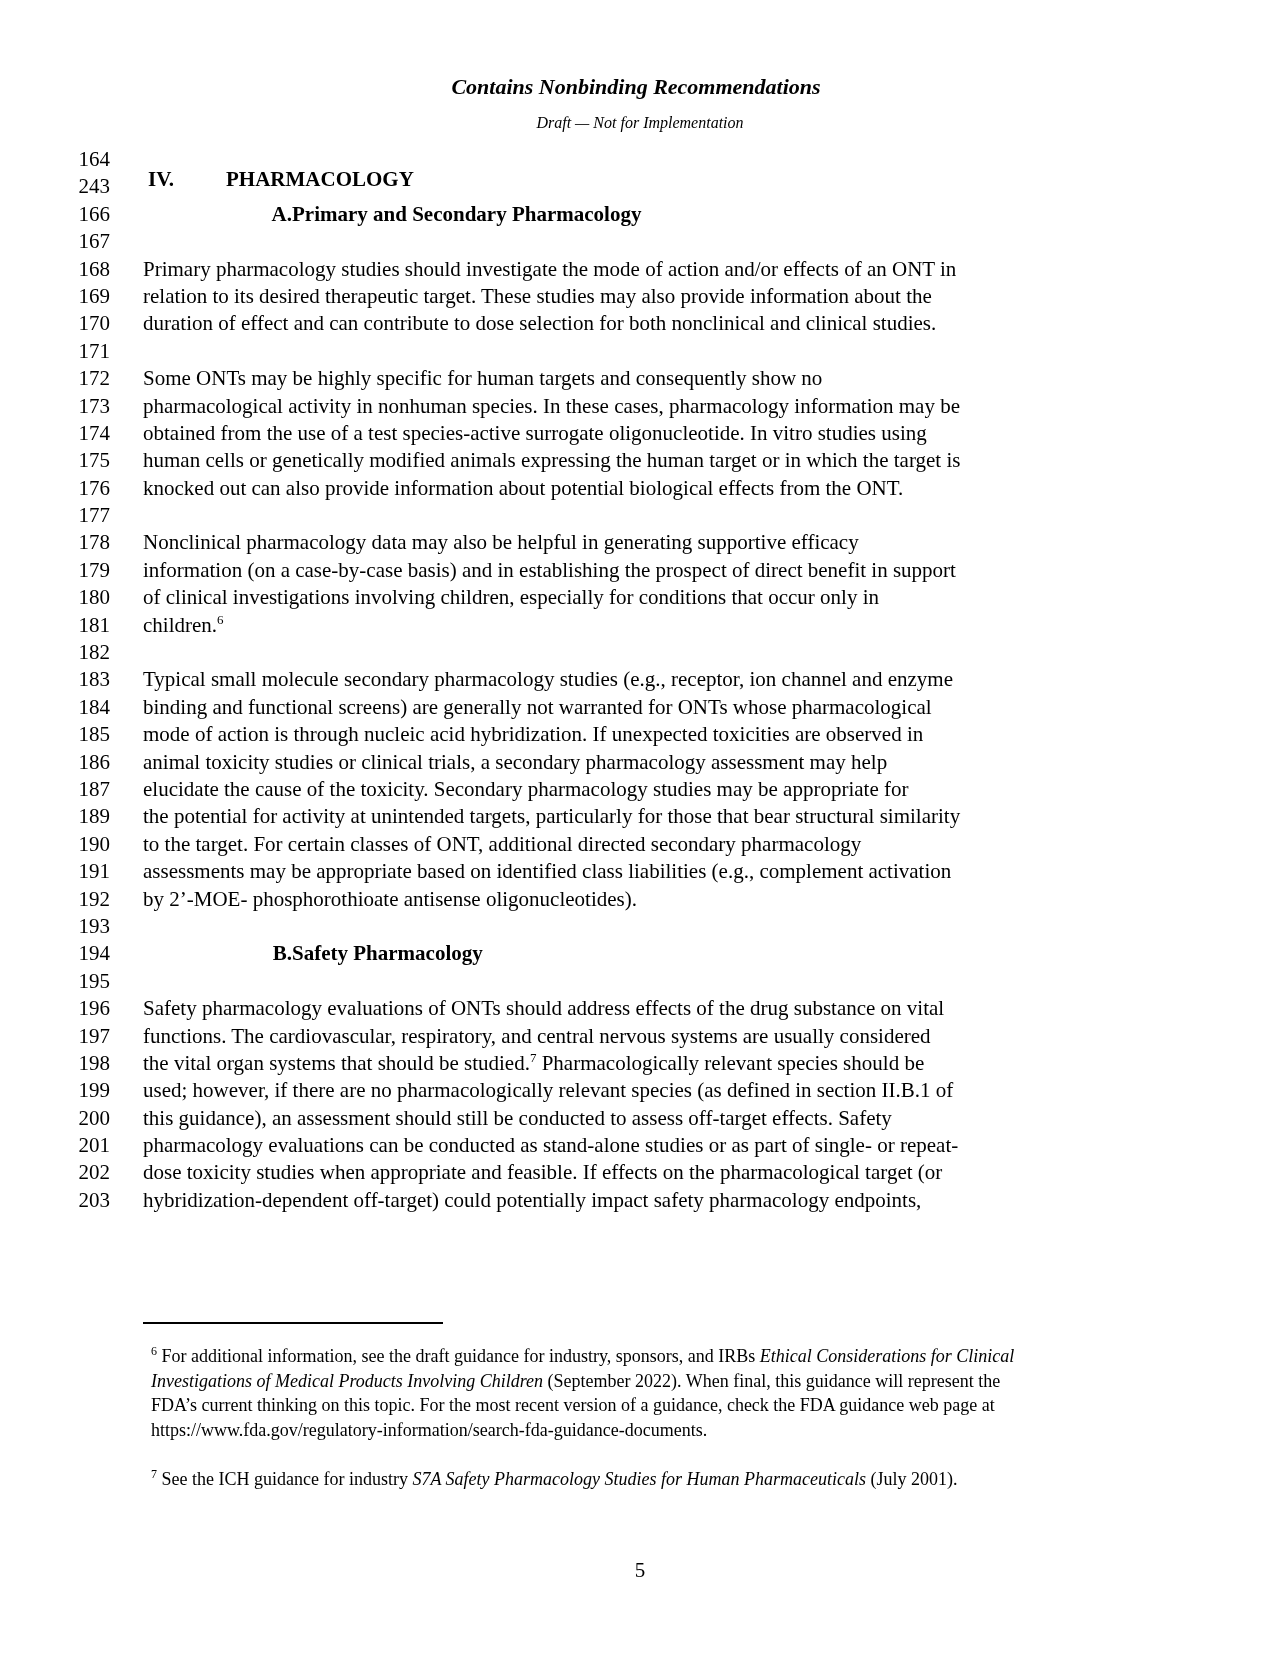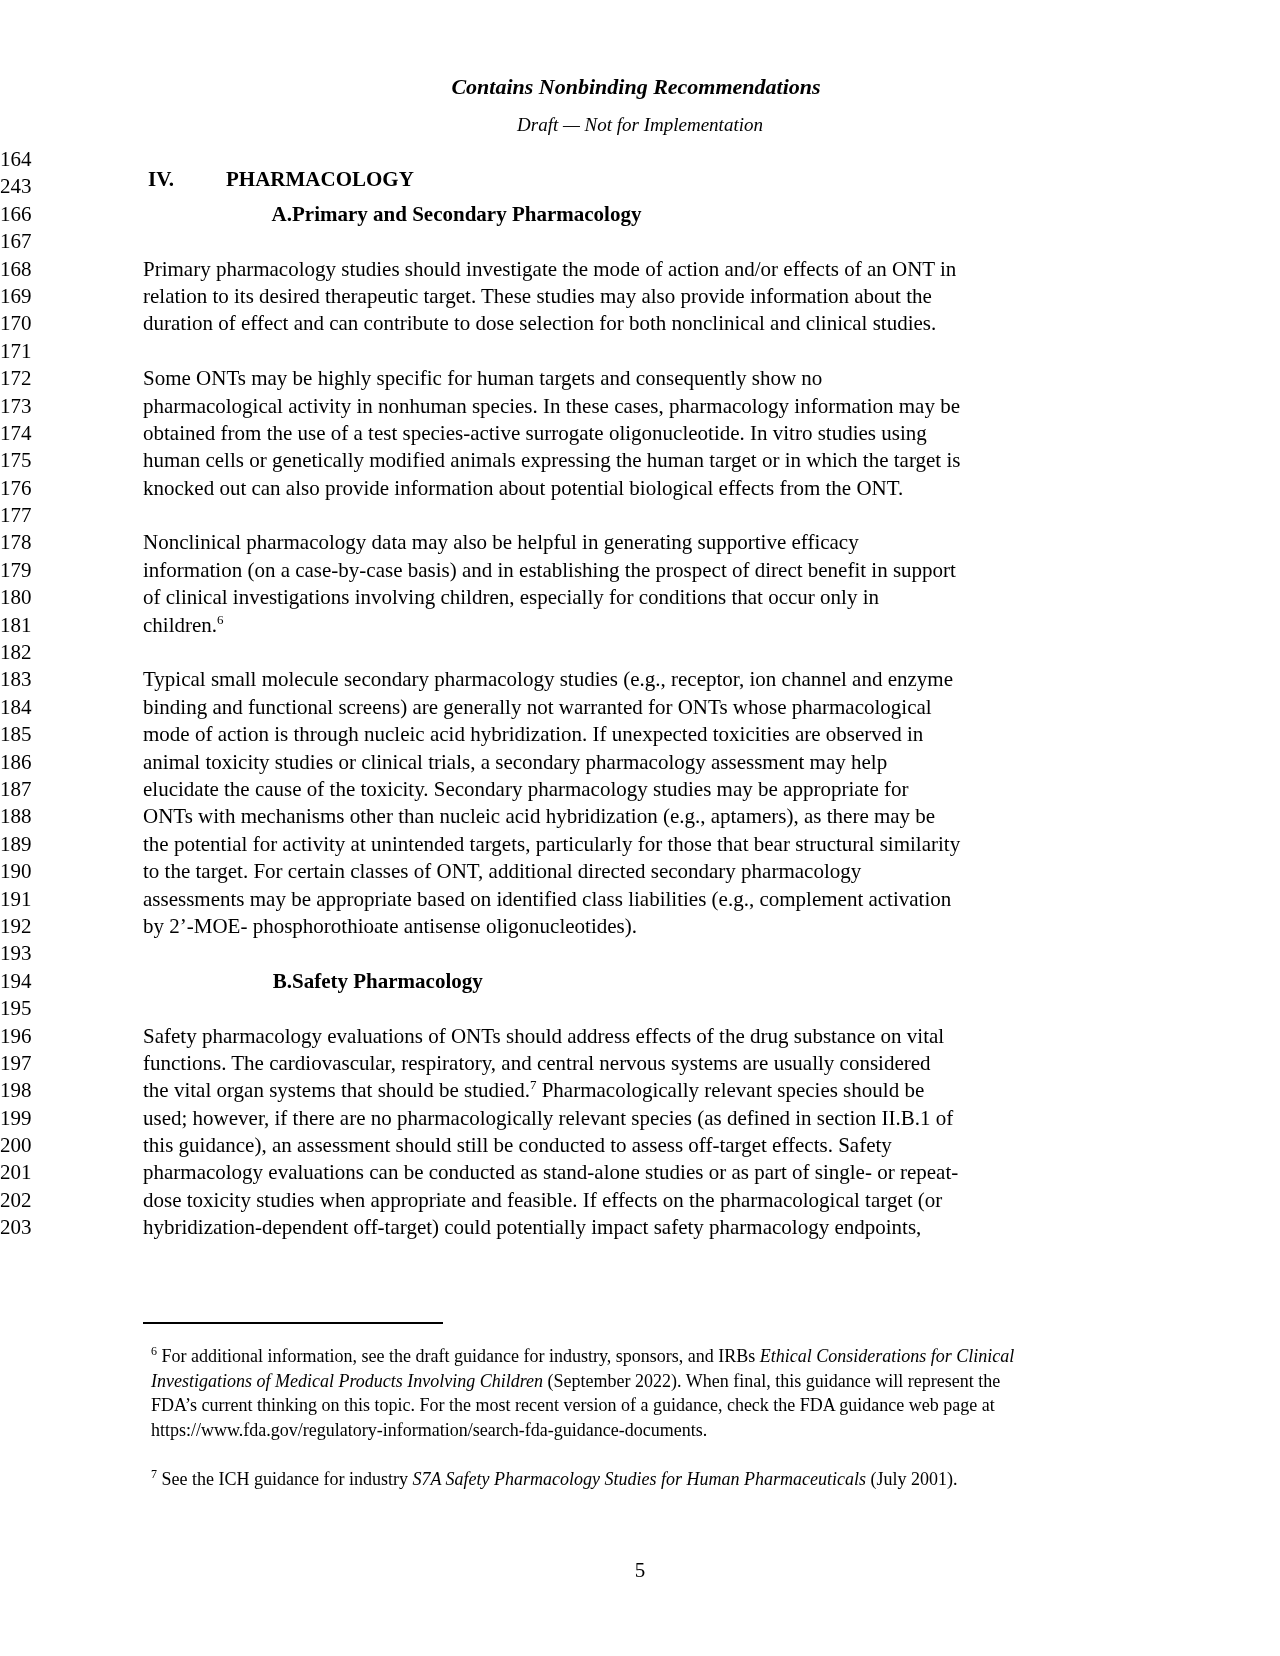--- a/index.html
+++ b/index.html
@@ -10,26 +10,26 @@
     overflow: hidden;
   }
   .page { position: relative; width: 1280px; height: 1656px; background: #ffffff; }
 
   .hdr1 {
     position: absolute; top: 74px; left: 0; width: 1272px;
     text-align: center; font-size: 22px; font-weight: bold; font-style: italic;
   }
   .hdr2 {
     position: absolute; top: 114px; left: 0; width: 1280px;
-    text-align: center; font-size: 19px; font-style: italic;
+    text-align: center; font-size: 16px; font-style: italic;
   }
 
   .lines { position: absolute; top: 146px; left: 0; width: 1280px; }
   .line-row { display: flex; height: 27.4px; line-height: 27.4px; font-size: 21px; white-space: pre; }
-  .num { width: 110px; flex: none; }
+  .num { width: 110px; text-align: right; flex: none; }
   .txt { padding-left: 33px; flex: none; white-space: pre; }
   .txt.h1 { padding-left: 38px; font-weight: bold; }
   .txt.h1 .lbl { display: inline-block; width: 78px; margin-top: 20px; }
   .txt.h2 { padding-left: 117px; font-weight: bold; text-align: right; }
   .txt.h2 .lbl { display: inline-block; width: 65px; }
   sup.bodysup { font-size: 13px; line-height: 0; vertical-align: super; }
 
   .footnote-sep {
     position: absolute; top: 1322px; left: 143px; width: 300px;
     border-top: 2px solid #000000; height: 0;
@@ -72,21 +72,20 @@
       <div class="line-row"><span class="num">178</span><span class="txt"><span>Nonclinical pharmacology data may also be helpful in generating supportive efficacy</span></span></div>
       <div class="line-row"><span class="num">179</span><span class="txt"><span>information (on a case-by-case basis) and in establishing the prospect of direct benefit in support</span></span></div>
       <div class="line-row"><span class="num">180</span><span class="txt"><span>of clinical investigations involving children, especially for conditions that occur only in</span></span></div>
       <div class="line-row"><span class="num">181</span><span class="txt"><span>children.</span><sup class="bodysup">6</sup></span></div>
       <div class="line-row"><span class="num">182</span></div>
       <div class="line-row"><span class="num">183</span><span class="txt"><span>Typical small molecule secondary pharmacology studies (e.g., receptor, ion channel and enzyme</span></span></div>
       <div class="line-row"><span class="num">184</span><span class="txt"><span>binding and functional screens) are generally not warranted for ONTs whose pharmacological</span></span></div>
       <div class="line-row"><span class="num">185</span><span class="txt"><span>mode of action is through nucleic acid hybridization. If unexpected toxicities are observed in</span></span></div>
       <div class="line-row"><span class="num">186</span><span class="txt"><span>animal toxicity studies or clinical trials, a secondary pharmacology assessment may help</span></span></div>
       <div class="line-row"><span class="num">187</span><span class="txt"><span>elucidate the cause of the toxicity. Secondary pharmacology studies may be appropriate for</span></span></div>
-      <div class="line-row"><span class="num">188</span><span class="txt"><span>ONTs with mechanisms other than nucleic acid hybridization (e.g., aptamers), as there may be</span></span></div>
       <div class="line-row"><span class="num">189</span><span class="txt"><span>the potential for activity at unintended targets, particularly for those that bear structural similarity</span></span></div>
       <div class="line-row"><span class="num">190</span><span class="txt"><span>to the target. For certain classes of ONT, additional directed secondary pharmacology</span></span></div>
       <div class="line-row"><span class="num">191</span><span class="txt"><span>assessments may be appropriate based on identified class liabilities (e.g., complement activation</span></span></div>
       <div class="line-row"><span class="num">192</span><span class="txt"><span>by 2’-MOE- phosphorothioate antisense oligonucleotides).</span></span></div>
       <div class="line-row"><span class="num">193</span></div>
       <div class="line-row"><span class="num">194</span><span class="txt h2"><span class="lbl">B.</span><span>Safety Pharmacology</span></span></div>
       <div class="line-row"><span class="num">195</span></div>
       <div class="line-row"><span class="num">196</span><span class="txt"><span>Safety pharmacology evaluations of ONTs should address effects of the drug substance on vital</span></span></div>
       <div class="line-row"><span class="num">197</span><span class="txt"><span>functions. The cardiovascular, respiratory, and central nervous systems are usually considered</span></span></div>
       <div class="line-row"><span class="num">198</span><span class="txt"><span>the vital organ systems that should be studied.</span><sup class="bodysup">7</sup><span> Pharmacologically relevant species should be</span></span></div>

